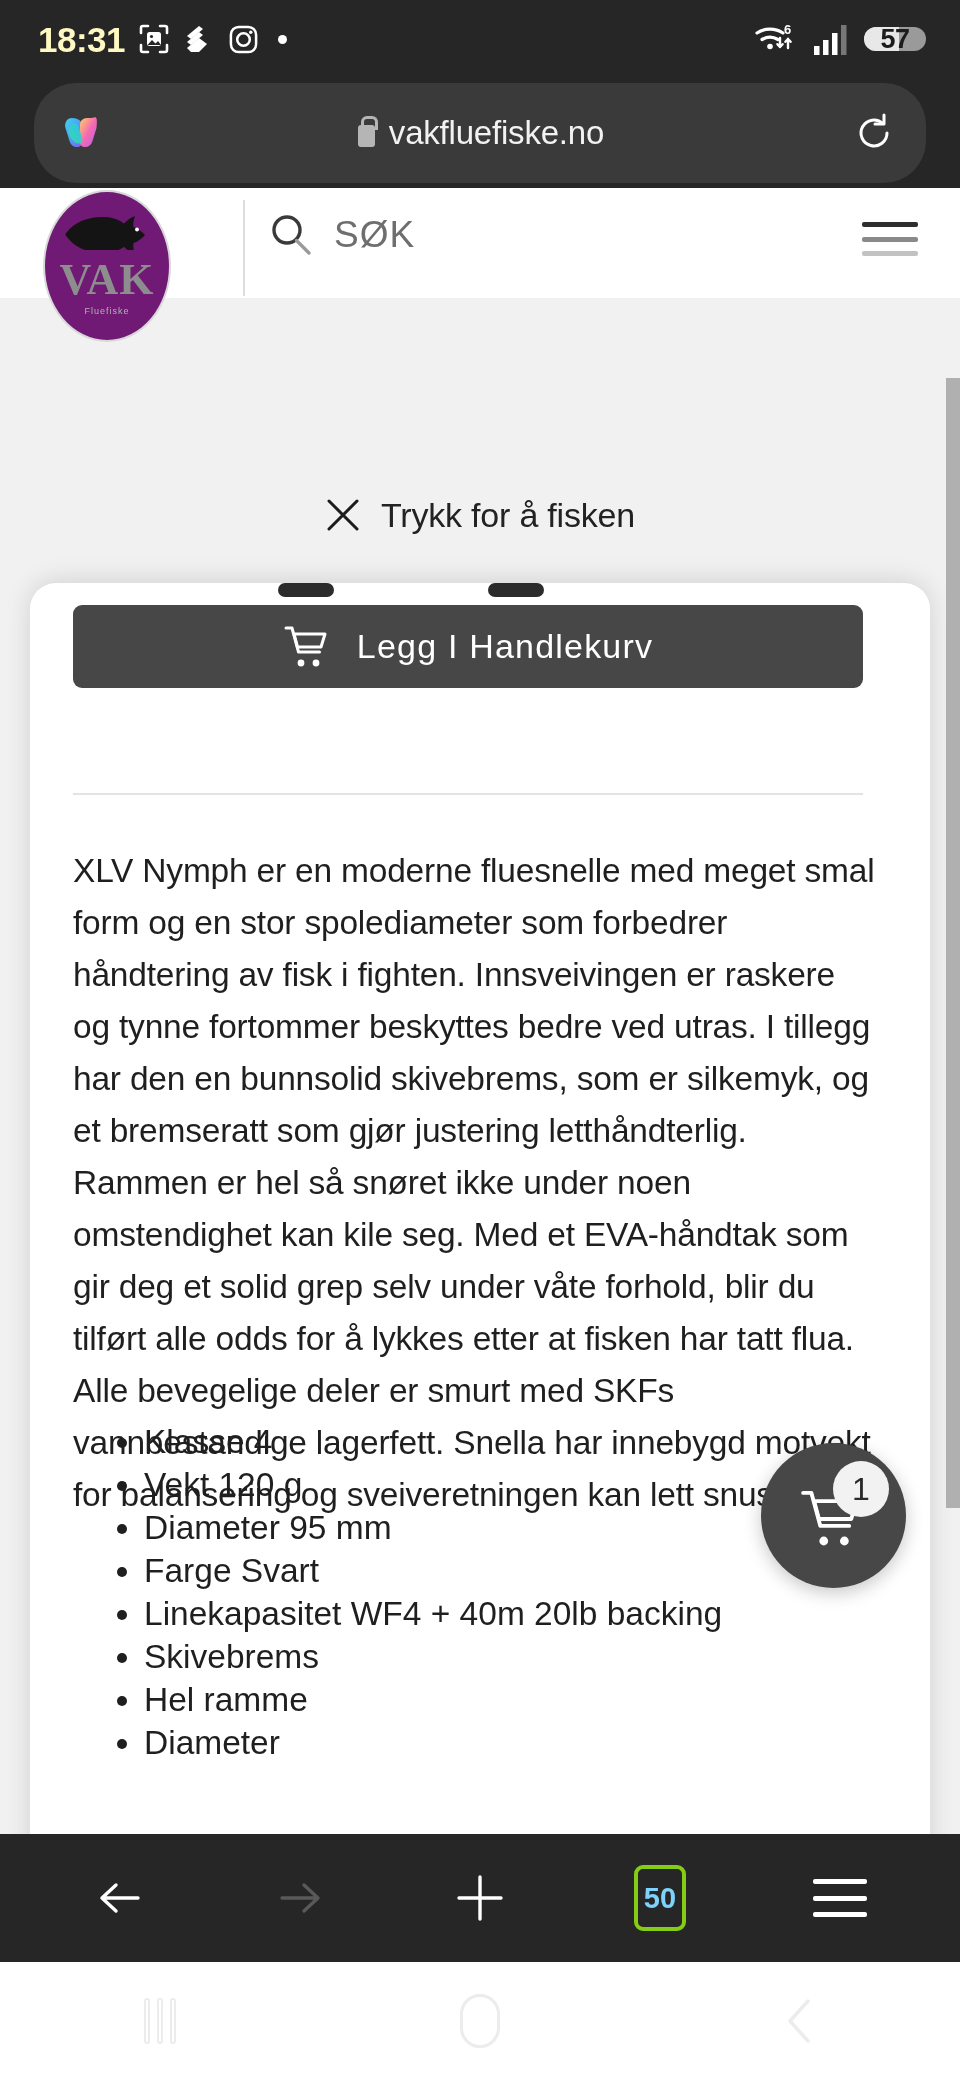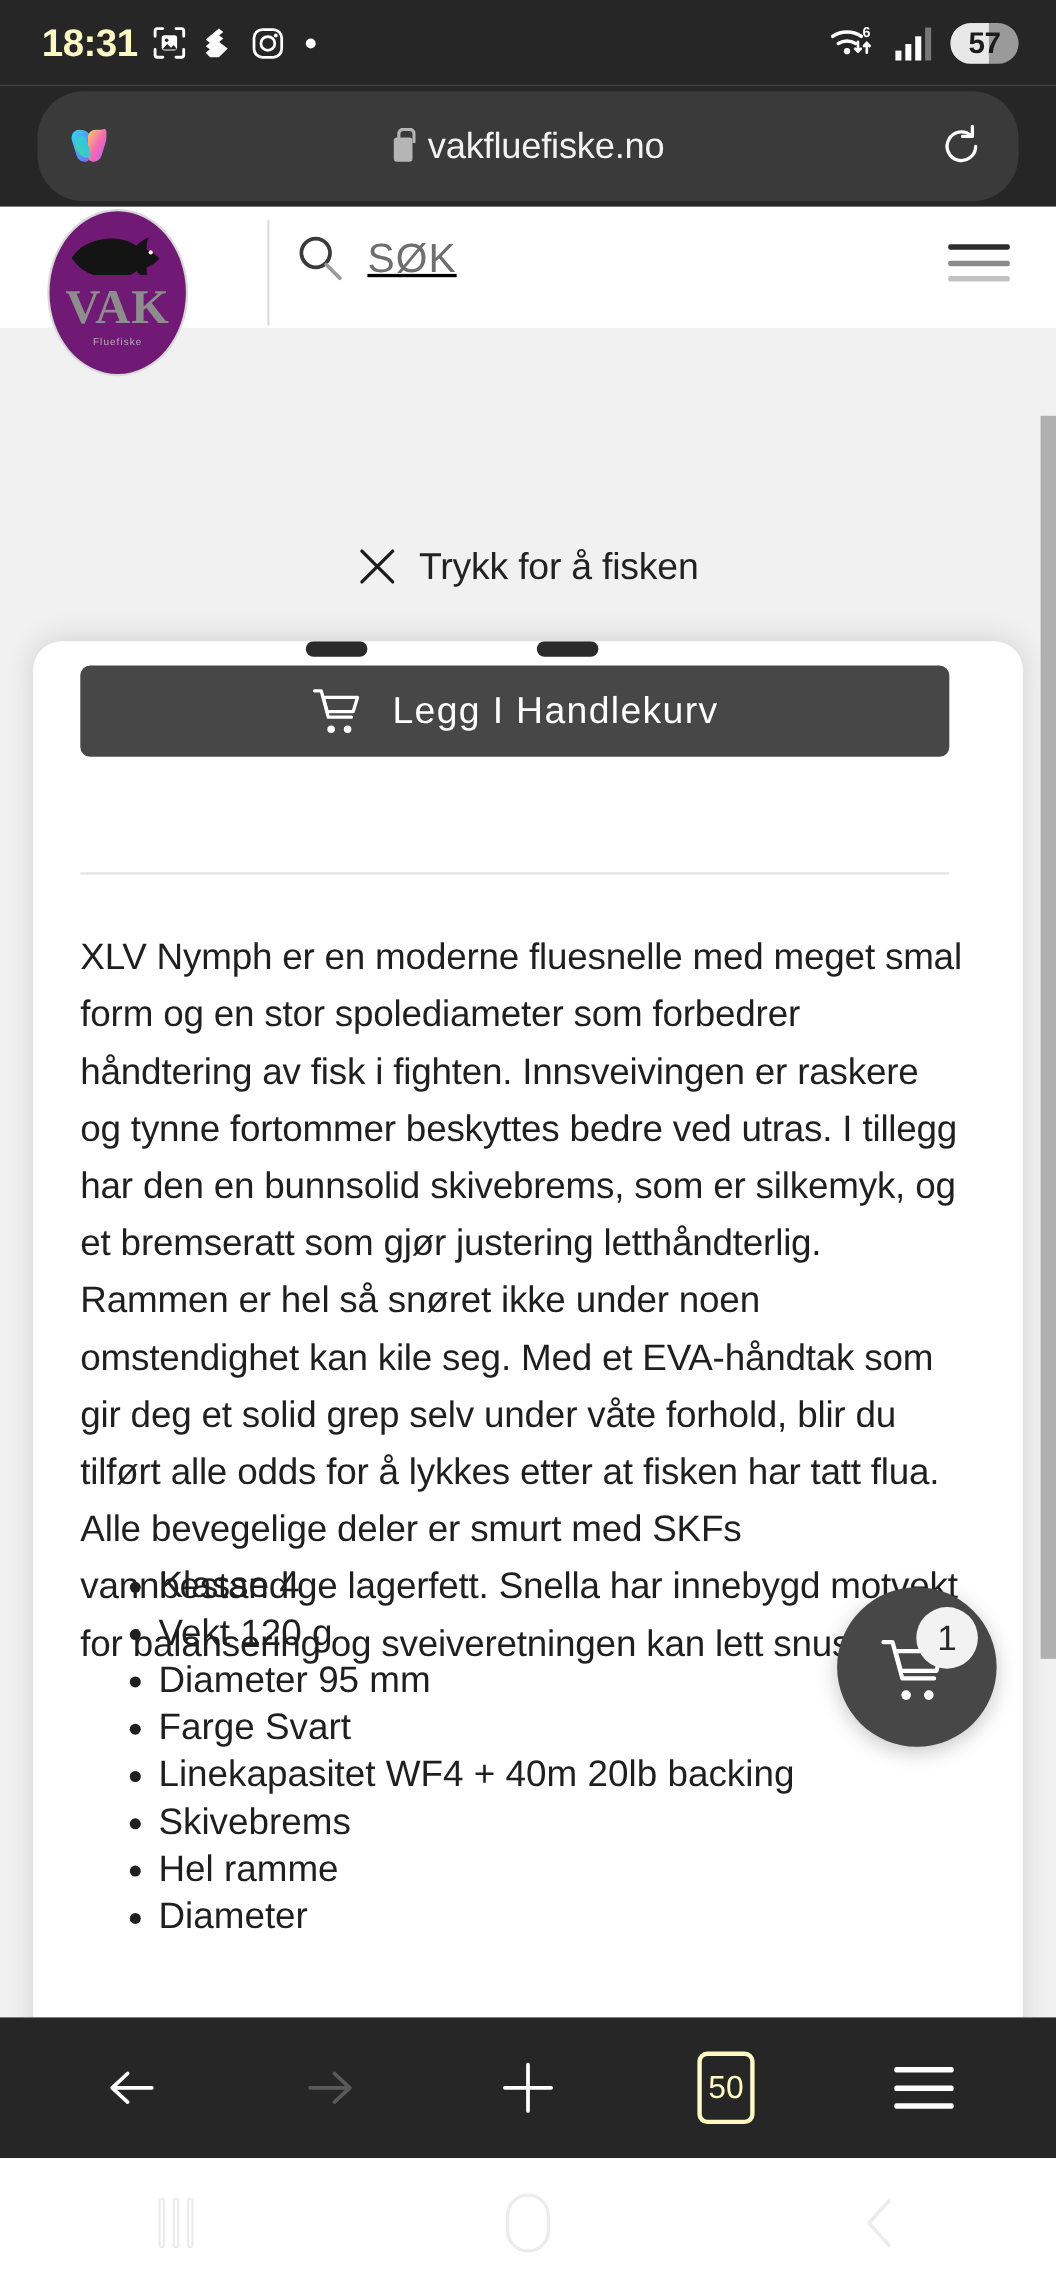--- a/index.html
+++ b/index.html
@@ -47,21 +47,21 @@
   }
   .status-icon { display: inline-flex; align-items: center; justify-content: center; }
   .status-right {
     display: flex;
     align-items: center;
     gap: 12px;
   }
   .battery-pill {
     position: relative;
     width: 62px;
-    height: 37px;
+    height: 24px;
     border-radius: 20px;
     background: #9a9a9a;
     overflow: hidden;
     display: flex;
     align-items: center;
     justify-content: center;
   }
   .battery-pill .fill {
     position: absolute;
     left: 0; top: 0; bottom: 0;
@@ -189,21 +189,20 @@
     left: 243px; top: 12px;
     width: 2px; height: 96px;
     background: #dddddd;
   }
   #search-area {
     position: absolute;
     left: 268px; top: 24px;
     display: flex;
     align-items: center;
     gap: 20px;
-    text-decoration: underline;
   }
   #search-area .magnifier { width: 46px; height: 46px; }
   #search-area .label {
     font-size: 37px;
     color: #6e6e6e;
     letter-spacing: 1px;
   }
   #hamburger-site {
     position: absolute;
     right: 42px; top: 34px;
@@ -374,26 +373,26 @@
     justify-content: space-around;
     padding: 0 30px;
   }
   #browser-toolbar .tb-btn {
     width: 90px; height: 90px;
     display: flex; align-items: center; justify-content: center;
     cursor: pointer;
   }
   .tabcount-box {
     width: 52px; height: 66px;
-    border: 4px solid #fef9c3;
+    border: 4px solid #84cc16;
     border-radius: 9px;
     display: flex; align-items: center; justify-content: center;
-    color: #fef9c3;
+    color: #7dd3fc;
     font-size: 29px;
-    font-weight: 400;
+    font-weight: 700;
   }
   .tb-hamburger {
     width: 54px; height: 38px;
     display: flex; flex-direction: column; justify-content: space-between;
   }
   .tb-hamburger i { display: block; height: 5px; background: #ffffff; border-radius: 2px; }
 
   
   #nav-bar {
     position: absolute;

